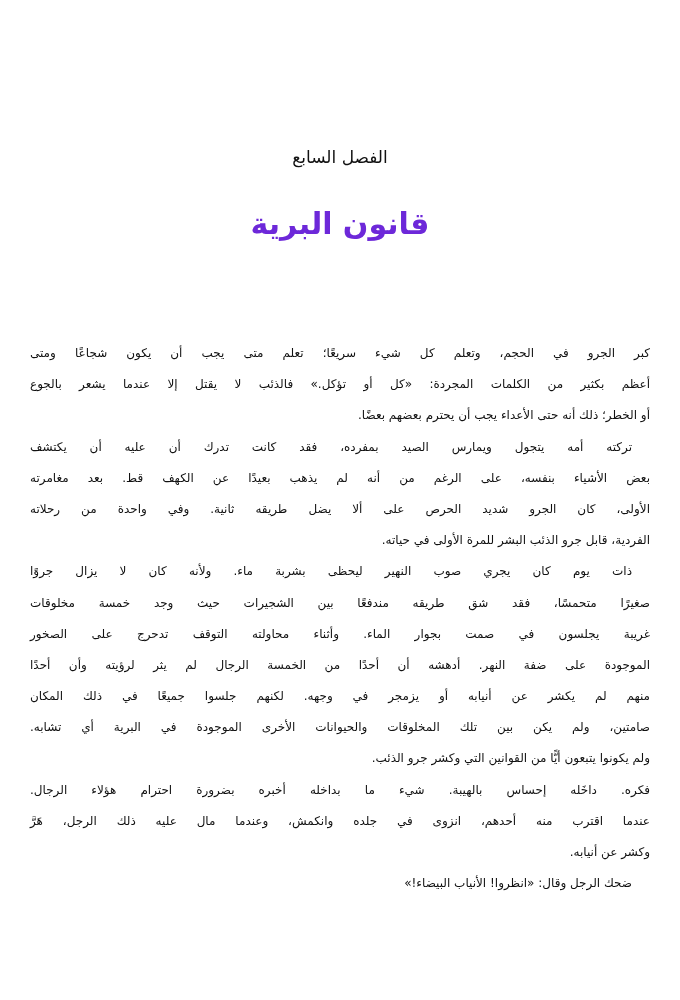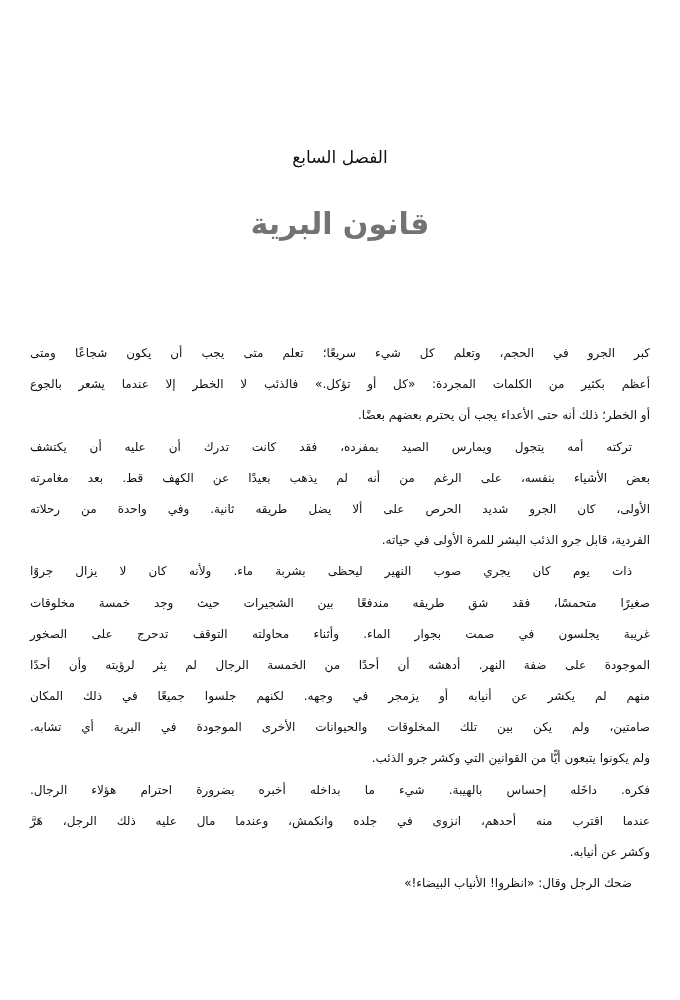--- a/index.html
+++ b/index.html
@@ -34,21 +34,21 @@
     }
     .chapter-title {
       position: absolute;
       top: 202px;
       left: 0;
       width: 680px;
       text-align: center;
       font-size: 30px;
       font-weight: bold;
       line-height: 44px;
-      color: #737373;
+      color: #6d28d9;
     }
     .body-text {
       position: absolute;
       top: 338px;
       left: 30px;
       width: 620px;
     }
     .line {
       display: block;
       height: 31.2px;
@@ -69,21 +69,21 @@
 <body>
 
 <div class="page">
   <div class="chapter-label">الفصل السابع</div>
   <div class="chapter-title">قانون البرية</div>
 
   <div class="body-text">
 
     <div>
       <span class="line">كبر الجرو في الحجم، وتعلم كل شيء سريعًا؛ تعلم متى يجب أن يكون شجاعًا ومتى</span>
-      <span class="line">أعظم بكثير من الكلمات المجردة: «كل أو تؤكل.» فالذئب لا الخطر إلا عندما يشعر بالجوع</span>
+      <span class="line">أعظم بكثير من الكلمات المجردة: «كل أو تؤكل.» فالذئب لا يقتل إلا عندما يشعر بالجوع</span>
       <span class="line last">أو الخطر؛ ذلك أنه حتى الأعداء يجب أن يحترم بعضهم بعضًا.</span>
     </div>
 
     <div>
       <span class="line indent">تركته أمه يتجول ويمارس الصيد بمفرده، فقد كانت تدرك أن عليه أن يكتشف</span>
       <span class="line">بعض الأشياء بنفسه، على الرغم من أنه لم يذهب بعيدًا عن الكهف قط. بعد مغامرته</span>
       <span class="line">الأولى، كان الجرو شديد الحرص على ألا يضل طريقه ثانية. وفي واحدة من رحلاته</span>
       <span class="line last">الفردية، قابل جرو الذئب البشر للمرة الأولى في حياته.</span>
     </div>
 

